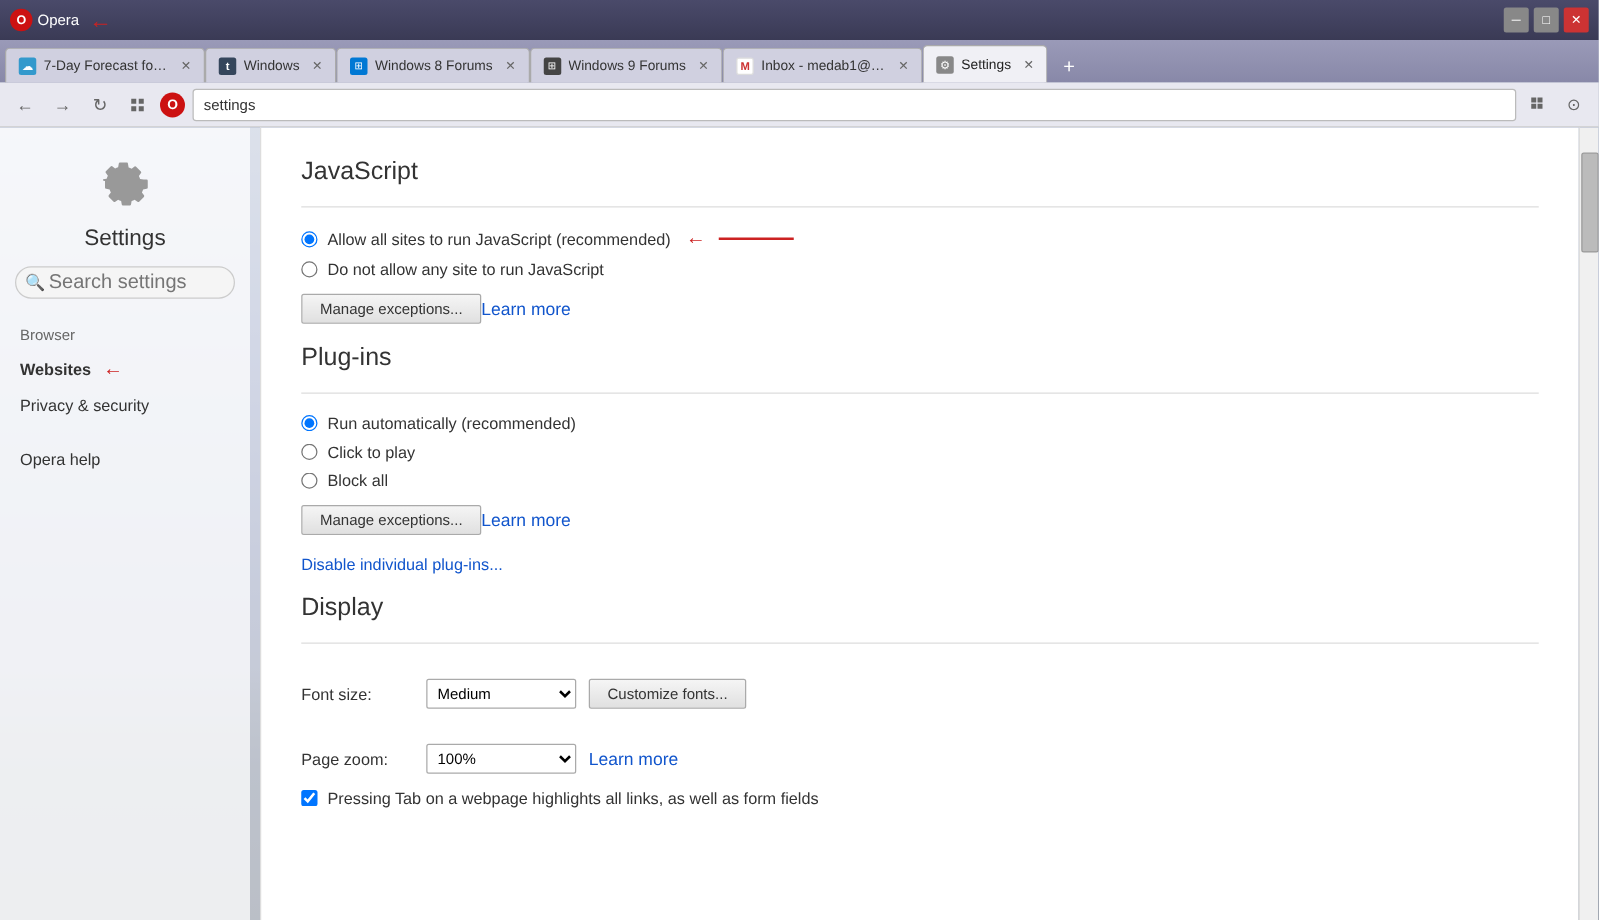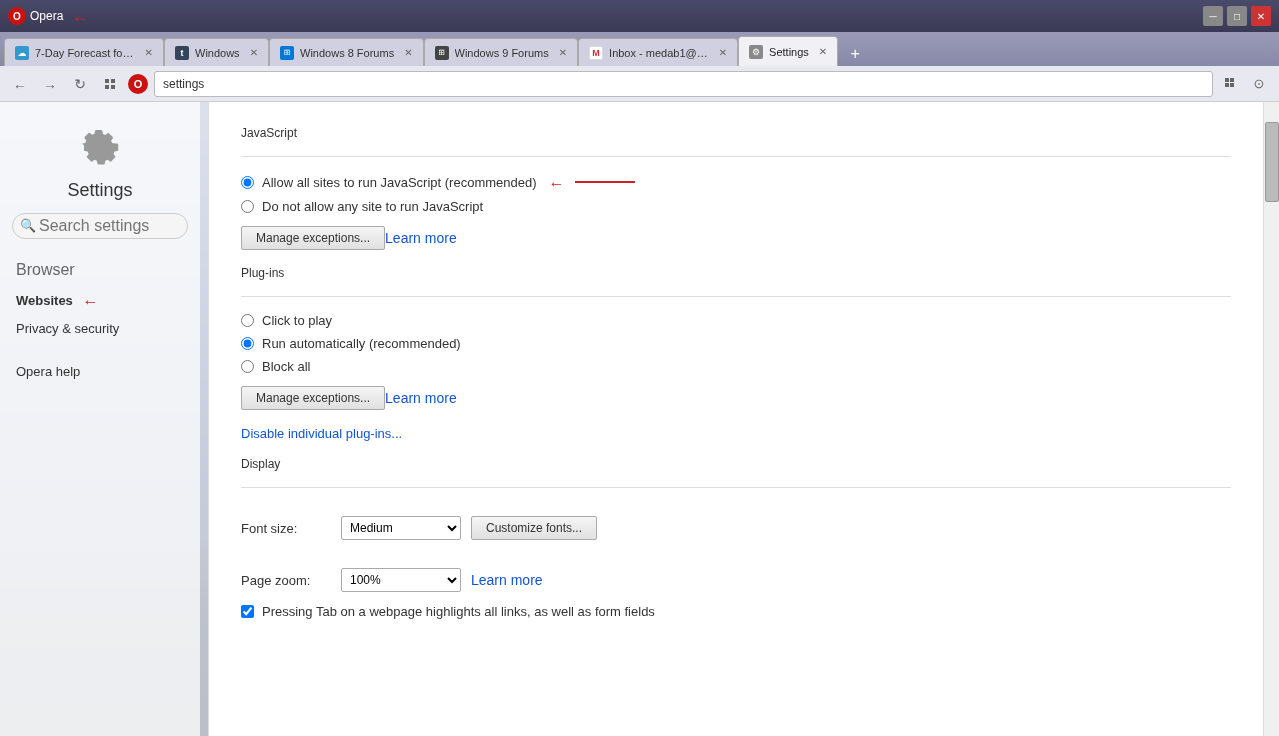--- a/index.html
+++ b/index.html
@@ -196,21 +196,21 @@
       font-size: 16px;
       background: #f5f5f5;
     }
     .search-icon-small {
       position: absolute;
       left: 8px; top: 5px;
       font-size: 13px; color: #999;
     }
     .sidebar-section {
       padding: 6px 16px;
-      font-size: 16px;
+      font-size: 12px;
       color: #666;
     }
     .sidebar-item {
       padding: 6px 16px;
       font-size: 13px;
       color: #333;
       cursor: pointer;
     }
     .sidebar-item.active {
       font-weight: bold;
@@ -227,21 +227,21 @@
       flex: 1;
       background: white;
       z-index: 10;
       overflow-y: auto;
       padding: 24px 32px;
       border-left: 1px solid #ddd;
     }
 
     
     .section-title {
-      font-size: 12px;
+      font-size: 20px;
       font-weight: normal;
       color: #333;
       margin-bottom: 16px;
     }
     .section-divider {
       border: none;
       border-top: 1px solid #ddd;
       margin-bottom: 16px;
     }
 
@@ -489,26 +489,26 @@
     <div class="btn-row">
       <button class="settings-btn">Manage exceptions...</button>
       <a class="learn-more-link">Learn more</a>
     </div>
 
     <h2 class="section-title">Plug-ins</h2>
     <hr class="section-divider">
 
     <div class="radio-group">
       <div class="radio-row">
+        <input type="radio" name="plugin" id="plugin-auto" checked="" style="">
+        <label for="plugin-auto">Run automatically (recommended)</label>
+      </div>
+      <div class="radio-row">
         <input type="radio" name="plugin" id="plugin-click" style="">
         <label for="plugin-click">Click to play</label>
-      </div>
-      <div class="radio-row">
-        <input type="radio" name="plugin" id="plugin-auto" checked="" style="">
-        <label for="plugin-auto">Run automatically (recommended)</label>
       </div>
       <div class="radio-row">
         <input type="radio" name="plugin" id="plugin-block" style="">
         <label for="plugin-block">Block all</label>
       </div>
     </div>
     <div class="btn-row">
       <button class="settings-btn">Manage exceptions...</button>
       <a class="learn-more-link">Learn more</a>
     </div>

